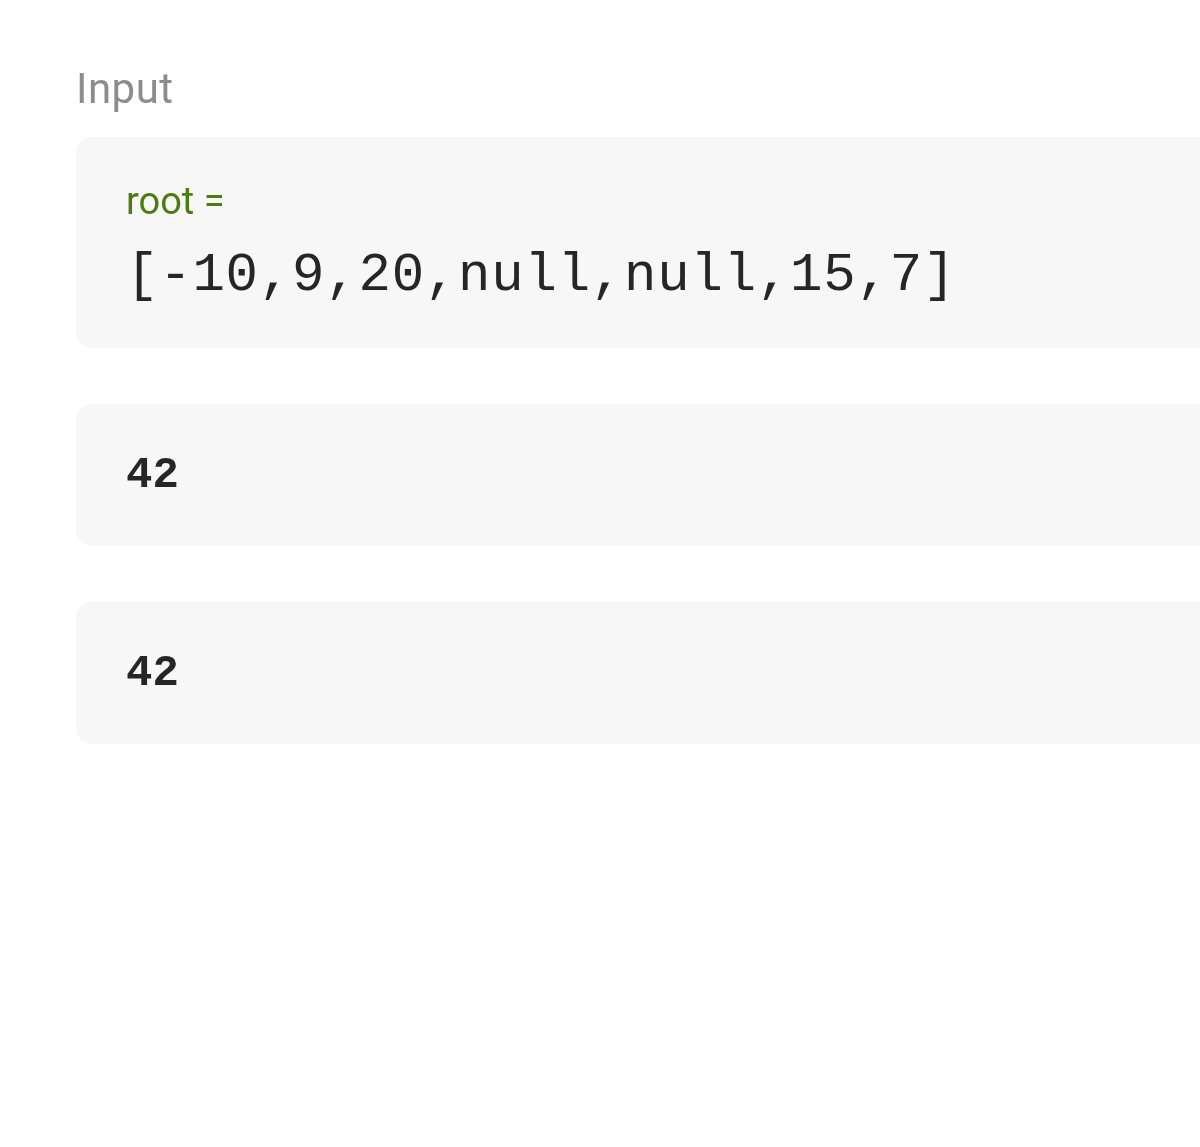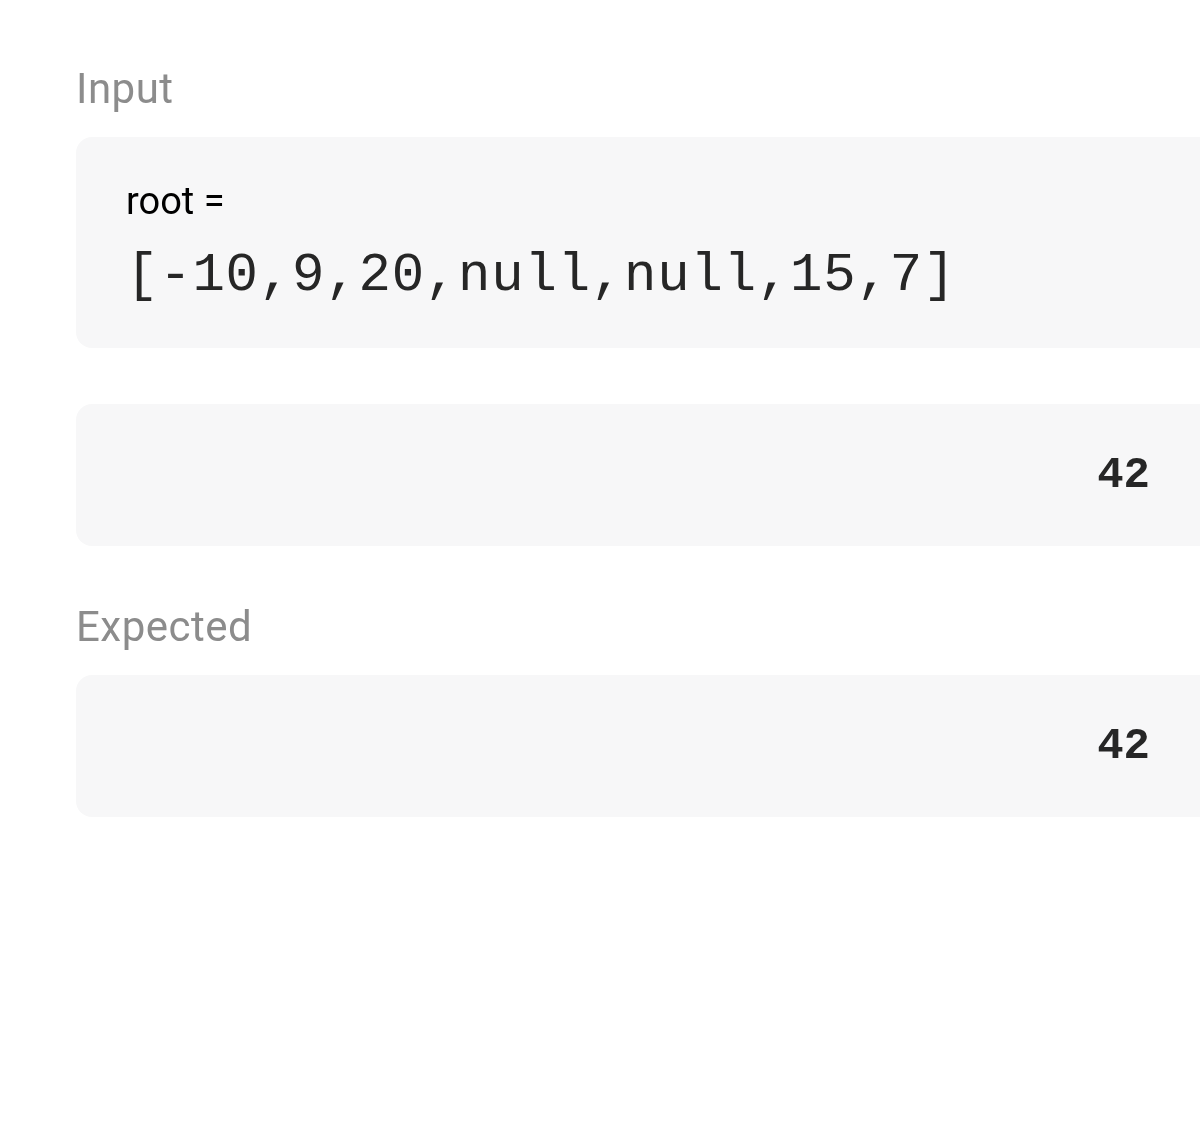--- a/index.html
+++ b/index.html
@@ -26,21 +26,21 @@
     .code-box {
       background: #f7f7f8;
       border-radius: 16px 0 0 16px;
       padding: 30px 38px;
       margin-bottom: 56px;
     }
     
     .param-label {
       font-size: 38px;
       font-weight: 400;
-      color: #000000;
+      color: #4d7c0f;
       margin-bottom: 22px;
       font-family: -apple-system, BlinkMacSystemFont, "Segoe UI", Roboto, Helvetica, Arial, sans-serif;
     }
     
     .code-value {
       font-family: "SFMono-Regular", Consolas, "Liberation Mono", Menlo, monospace;
       font-size: 54px;
       font-weight: 500;
       color: #262626;
       letter-spacing: 0.8px;
@@ -52,38 +52,36 @@
       font-size: 44px;
       font-weight: 600;
       color: #262626;
     }
     
     .output-box {
       background: #f7f7f8;
       border-radius: 16px 0 0 16px;
       padding: 34px 38px;
       margin-bottom: 56px;
-      text-align: right;
     }
   </style>
 </head>
 <body>
 
 <div class="section">
   <div class="section-label">Input</div>
   <div class="code-box">
     <div class="param-label">root =</div>
     <div class="code-value">[-10,9,20,null,null,15,7]</div>
   </div>
 </div>
 
 <div class="section">
   <div class="output-box">
     <div class="output-value">42</div>
   </div>
 </div>
 
 <div class="section">
-  <div class="section-label">Expected</div>
   <div class="output-box">
     <div class="output-value">42</div>
   </div>
 </div>
 
 </body></html>

